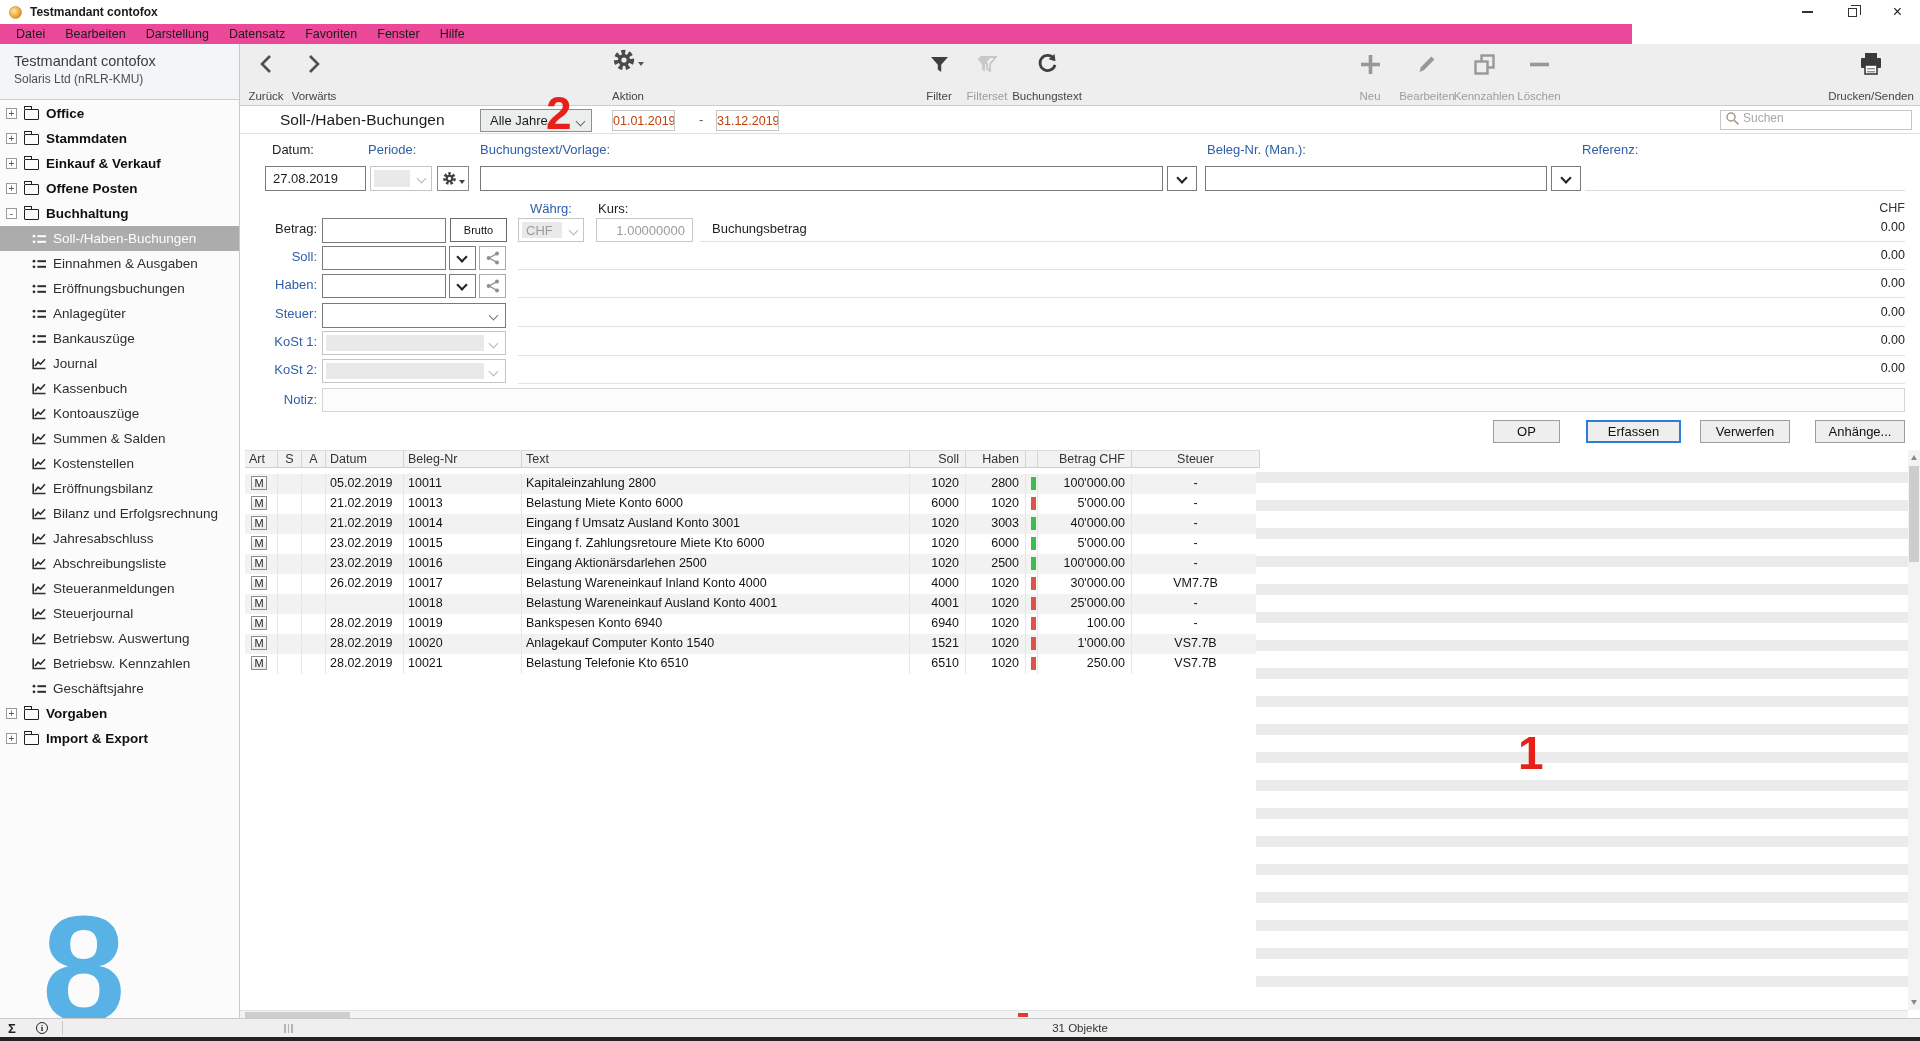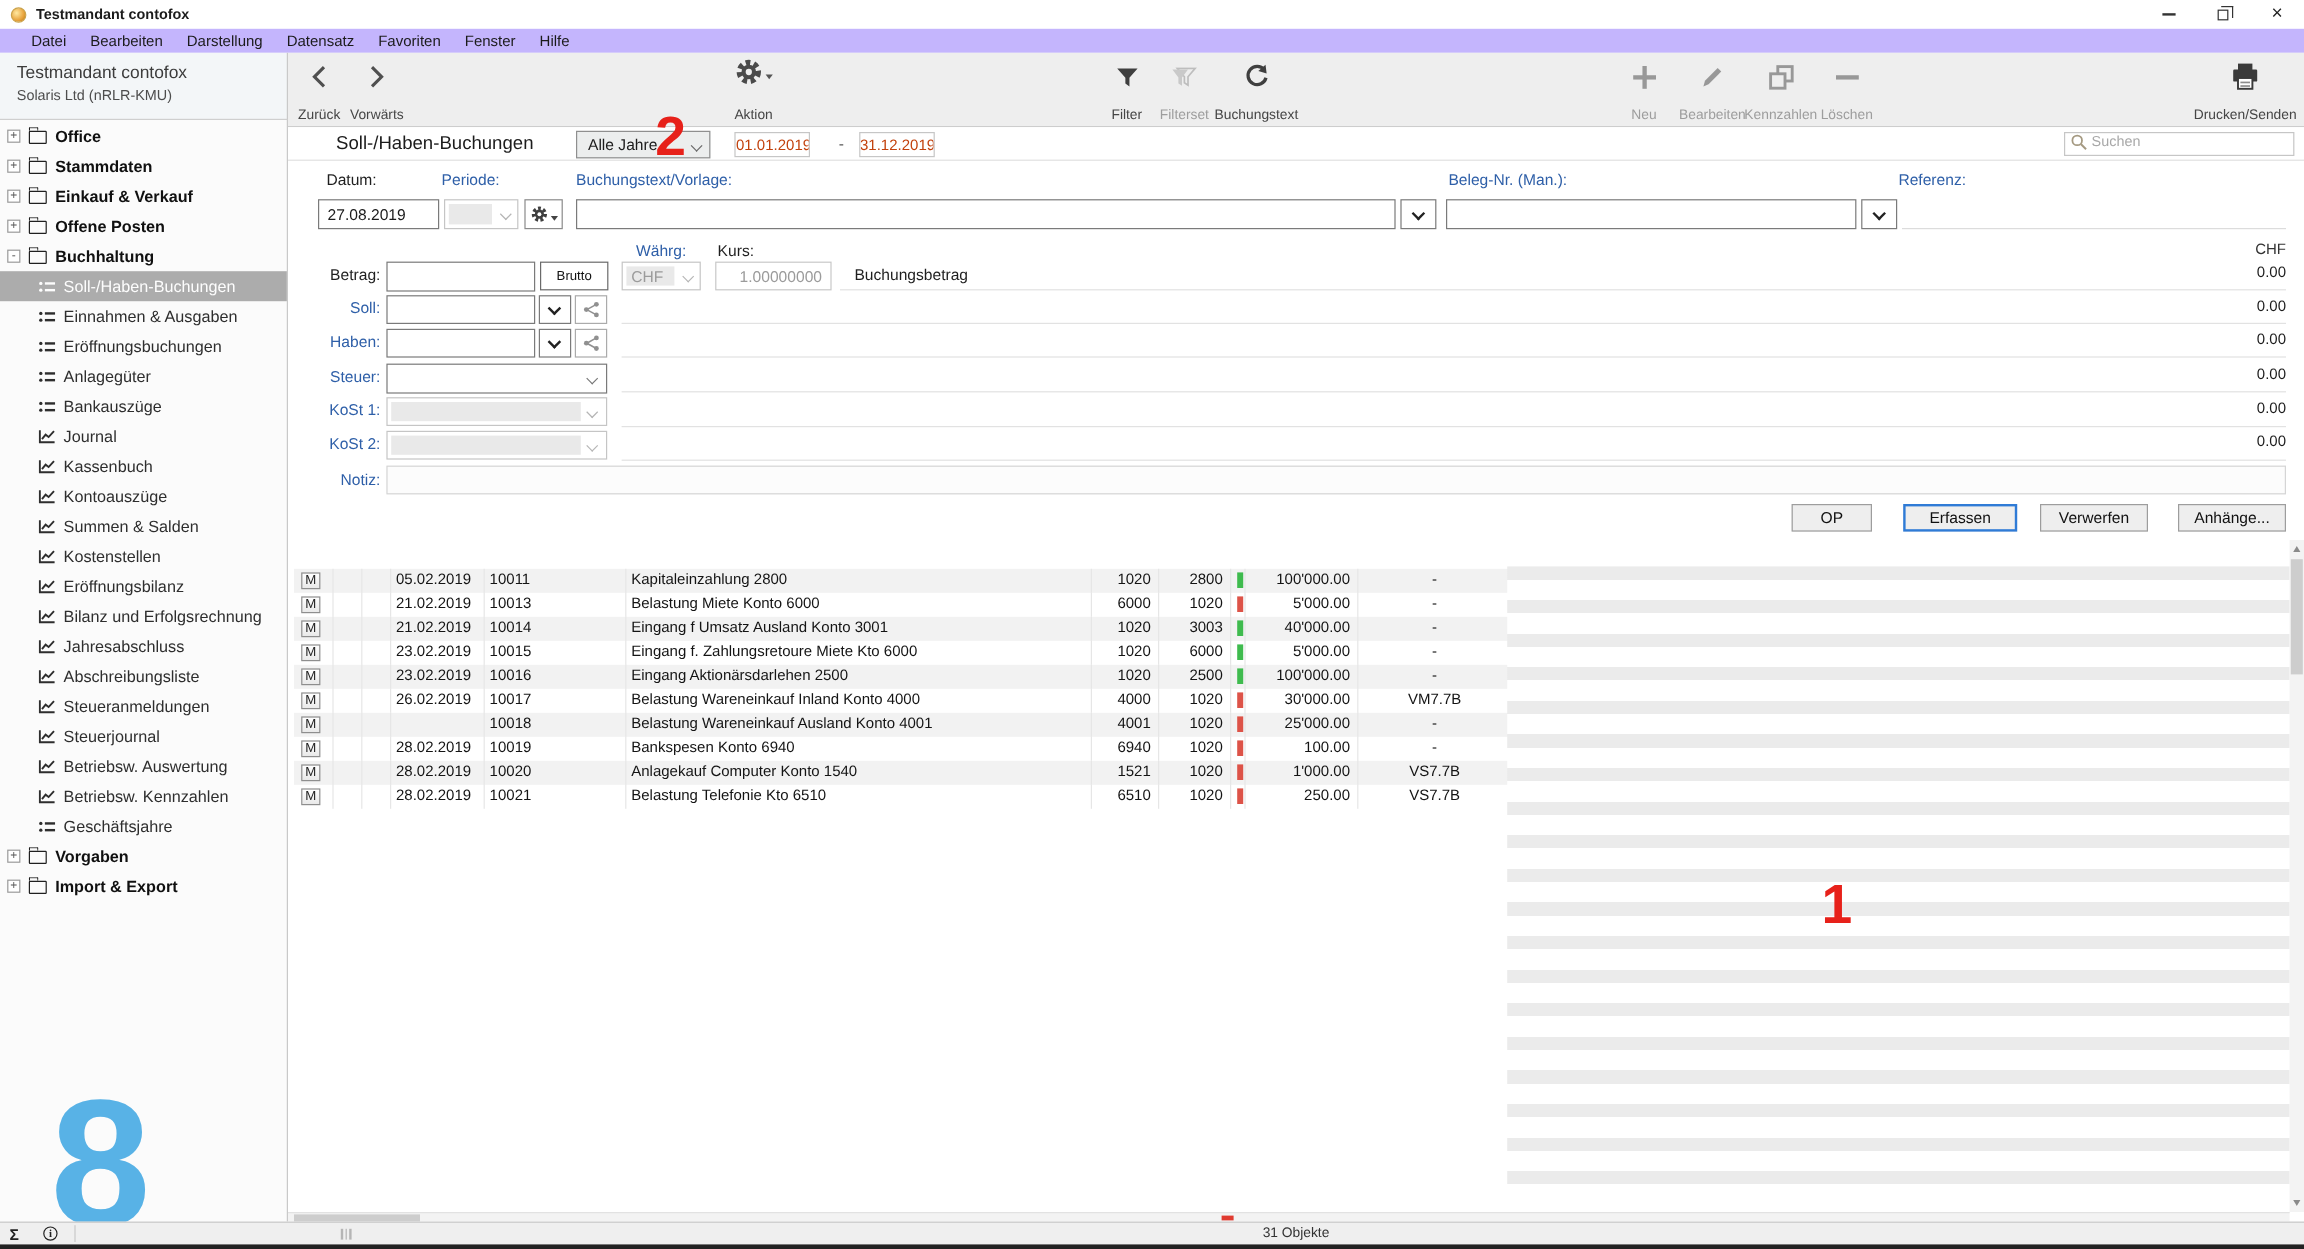--- a/index.html
+++ b/index.html
@@ -12,21 +12,21 @@
   .appicon{width:13px;height:13px;border-radius:50%;margin-left:9px;background:radial-gradient(circle at 35% 35%,#ffe9a0,#e8a33d 60%,#b57414);border:1px solid #caa24a}
   .wtitle{font-size:12px;font-weight:bold;color:#1b1b1b;margin-left:8px}
   .wctrls{position:absolute;right:0;top:0;height:24px;display:flex}
   .wc{width:45px;height:24px;display:flex;align-items:center;justify-content:center;color:#333}
   .ic-min{width:11px;height:1.5px;background:#333}
   .ic-res{width:9px;height:9px;border:1.2px solid #333;position:relative;background:#fff}
   .ic-res::before{content:"";position:absolute;left:2px;top:-4px;width:9px;height:9px;border:1.2px solid #333;border-left:none;border-bottom:none}
   .ic-close{font-size:16px;line-height:16px;color:#222}
 
   
-  .menubar{position:absolute;left:0;top:24px;width:1920px;height:20px;background:#c4b5fd;display:flex;align-items:center;padding-left:16px}
+  .menubar{position:absolute;left:0;top:24px;width:1632px;height:20px;background:#ec4899;display:flex;align-items:center;padding-left:6px}
   .mitem{font-size:12.5px;color:#1b1b1b;padding:0 10px}
 
   
   .sidehead{position:absolute;left:0;top:44px;width:240px;height:56px;background:#f3f6f8;border-right:1px solid #c9c9c9;border-bottom:1px solid #cfcfcf;padding:9px 0 0 14px}
   .sh-title{font-size:14.5px;color:#3c3c3c}
   .sh-sub{font-size:12px;color:#4d4d4d;margin-top:3px}
   .toolbar{position:absolute;left:240px;top:44px;width:1680px;height:62px;background:#eeeeee;border-bottom:1px solid #cdcdcd}
   .tbtn{position:absolute;top:4px;width:110px;height:54px;transform:translateX(-50%);display:flex;flex-direction:column;align-items:center;justify-content:space-between}
   .tbtn .tico{height:32px;display:flex;align-items:center;justify-content:center}
   .tbtn .tlabel{font-size:11.5px;color:#454545;white-space:nowrap}
@@ -564,20 +564,33 @@
     <div class="uline" style="left:278px;top:277px;width:1387px"></div>
 
     <span class="lbl blue rlbl" style="left:5px;top:286px;width:72px">Notiz:</span>
     <input class="inp" style="left: 82px; top: 282px; width: 1583px; height: 24px; border-color: rgb(213, 213, 213); background: rgb(252, 252, 252);">
 
     <div class="ubtn" style="left:1253px;top:314px;width:67px">OP</div>
     <div class="ubtn default" style="left:1346px;top:314px;width:95px">Erfassen</div>
     <div class="ubtn" style="left:1460px;top:314px;width:90px">Verwerfen</div>
     <div class="ubtn" style="left:1575px;top:314px;width:90px">Anhänge...</div>
 
+    <div class="thead tgrid">
+      <span>Art</span>
+      <span class="ct">S</span>
+      <span class="ct">A</span>
+      <span>Datum</span>
+      <span>Beleg-Nr</span>
+      <span>Text</span>
+      <span class="ar">Soll</span>
+      <span class="ar">Haben</span>
+      <span></span>
+      <span class="ar">Betrag CHF</span>
+      <span class="ct">Steuer</span>
+    </div>
 
     <div class="tbody">
       <div class="trow tgrid">
           <span><span class="mbadge">M</span></span>
           <span></span>
           <span></span>
           <span>05.02.2019</span>
           <span>10011</span>
           <span>Kapitaleinzahlung 2800</span>
           <span class="ar">1020</span>

